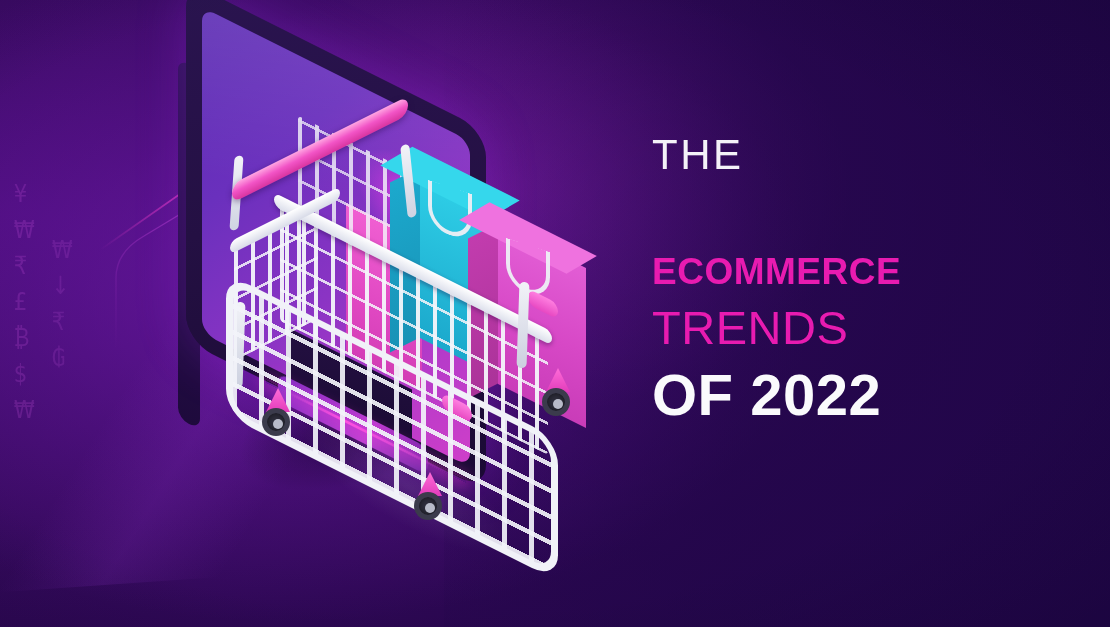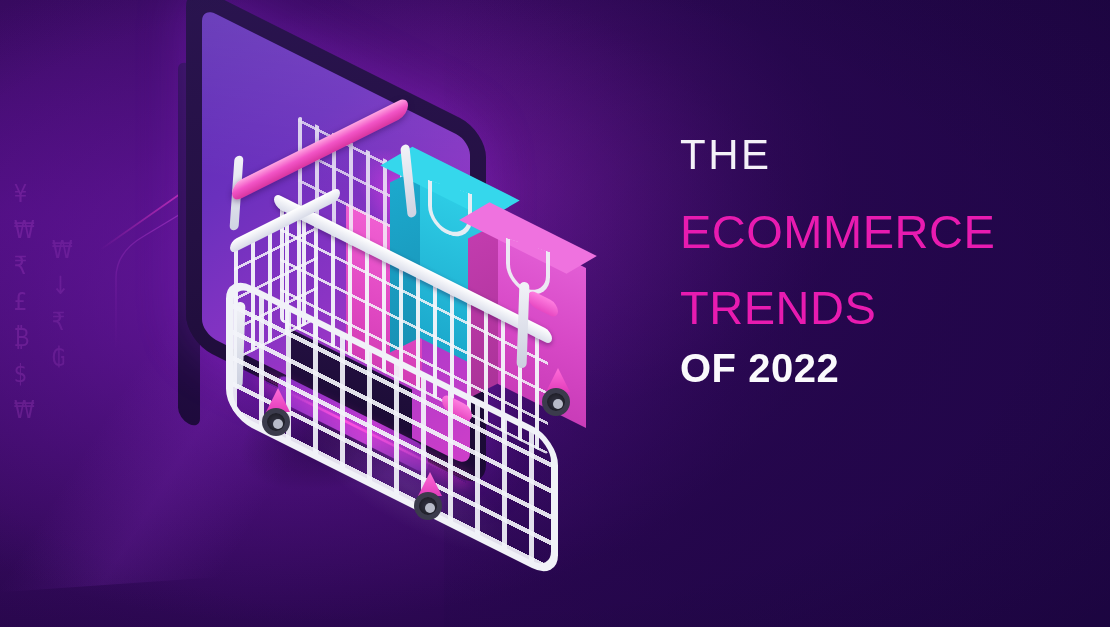--- a/index.html
+++ b/index.html
@@ -233,51 +233,51 @@
   }
   .wheel .tyre::after{
     content:""; position:absolute; left:6px; top:6px; width:10px; height:10px;
     border-radius:50%; background:#b8bbc9;
   }
   .w1{ left:44px; top:274px; }
   .w2{ left:196px; top:358px; }
   .w3{ left:324px; top:254px; }
 
   
-  #text-block{ position:absolute; left:680px; top:132px; width:420px; }
+  #text-block{ position:absolute; left:652px; top:132px; width:420px; }
   .t-the{
     font-size:42px; font-weight:400; color:#f4f2f8; letter-spacing:2.5px;
     line-height:46px;
   }
   .row-top{ position:relative; height:108px; margin-top:-2px; }
   .t-top{
     position:absolute; left:-6px; top:-4px;
     font-size:104px; font-weight:700; color:#fafafc; letter-spacing:-3px;
     line-height:108px;
   }
   .t-five{
     position:absolute; left:196px; top:-44px;
     font-size:214px; font-weight:700; letter-spacing:-8px; line-height:214px;
     background:linear-gradient(128deg,#ffffff 0%,#ffffff 30%,#e7e8ee 52%,#c9cbd6 66%,#ffffff 84%);
     -webkit-background-clip:text; background-clip:text; color:transparent;
     filter:drop-shadow(-4px 4px 7px rgba(20,2,48,.55));
   }
   .t-ecommerce{
-    margin-top:28px;
+    margin-top:68px;
+    font-size:37px; font-weight:700; color:#e81bb0; letter-spacing:.5px;
+    line-height:52px;
+  }
+  .t-trends{
+    margin-top:4px;
     font-size:47px; font-weight:400; color:#e81bb0; letter-spacing:.5px;
     line-height:52px;
   }
-  .t-trends{
-    margin-top:24px;
-    font-size:47px; font-weight:400; color:#e81bb0; letter-spacing:.5px;
-    line-height:52px;
-  }
   .t-of{
-    margin-top:3px;
-    font-size:40px; font-weight:700; color:#fafafc; letter-spacing:.5px;
+    margin-top:10px;
+    font-size:58px; font-weight:700; color:#fafafc; letter-spacing:.5px;
     line-height:62px;
   }
 </style>
 </head>
 <body>
 
 <div id="banner">
 
   <div class="bg-sheen"></div>
   <div class="bg-warm"></div>

